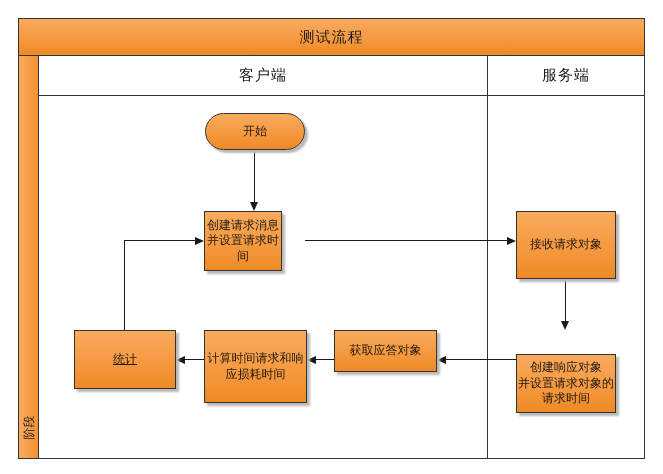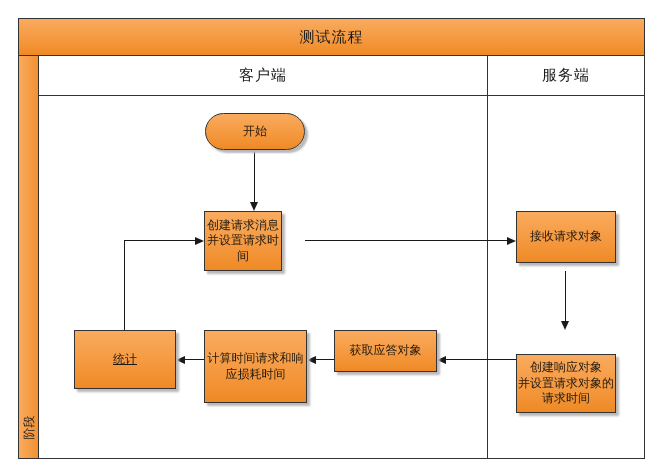--- a/index.html
+++ b/index.html
@@ -57,21 +57,21 @@
     position: absolute;
     border: 1px solid #333333;
     background: linear-gradient(180deg, #f9ab5e 0%, #f59940 55%, #ee8a25 100%);
     box-shadow: 3px 3px 2px #b9b9b9;
     display: flex; align-items: center; justify-content: center;
     text-align: center; font-size: 12px; line-height: 1.3;
     color: #221a10; white-space: pre-line; padding: 1px;
   }
   #n-start            { left: 205px; top: 113px; width: 100px; height: 37px; border-radius: 18.5px; }
   #n-create-request   { left: 204px; top: 211px; width: 78px; height: 60px; }
-  #n-receive-request  { left: 516px; top: 211px; width: 100px; height: 52px; }
+  #n-receive-request  { left: 516px; top: 211px; width: 100px; height: 68px; }
   #n-create-response  { left: 516px; top: 330px; width: 100px; height: 59px; margin-top: 24px; }
   #n-get-reply        { left: 334px; top: 330px; width: 103px; height: 42px; }
   #n-calc-elapsed     { left: 204px; top: 330px; width: 103px; height: 73px; }
   #n-stats            { left: 74px;  top: 330px; width: 102px; height: 59px; text-decoration: underline; }
 
   .line { position: absolute; background: #1a1a1a; }
   .arrow { position: absolute; width: 0; height: 0; }
   .arrow.down  { border-left: 4px solid transparent; border-right: 4px solid transparent; border-top: 9px solid #1a1a1a; }
   .arrow.right { border-top: 4px solid transparent; border-bottom: 4px solid transparent; border-left: 9px solid #1a1a1a; }
   .arrow.left  { border-top: 4px solid transparent; border-bottom: 4px solid transparent; border-right: 9px solid #1a1a1a; }

